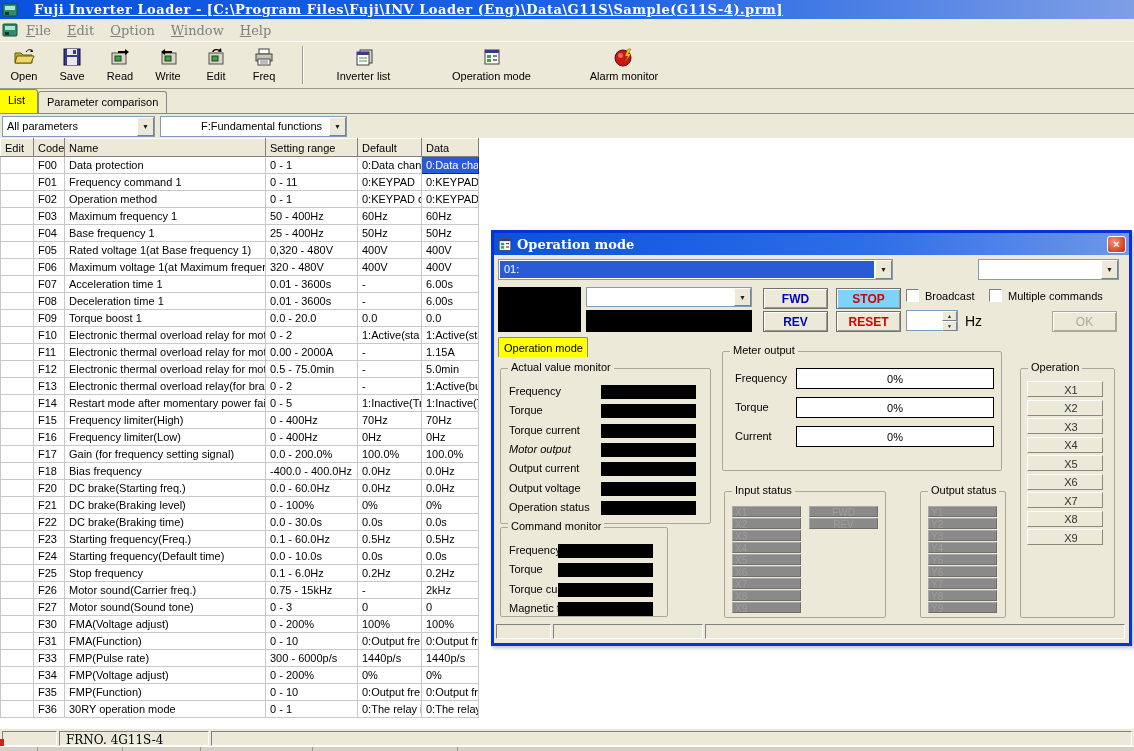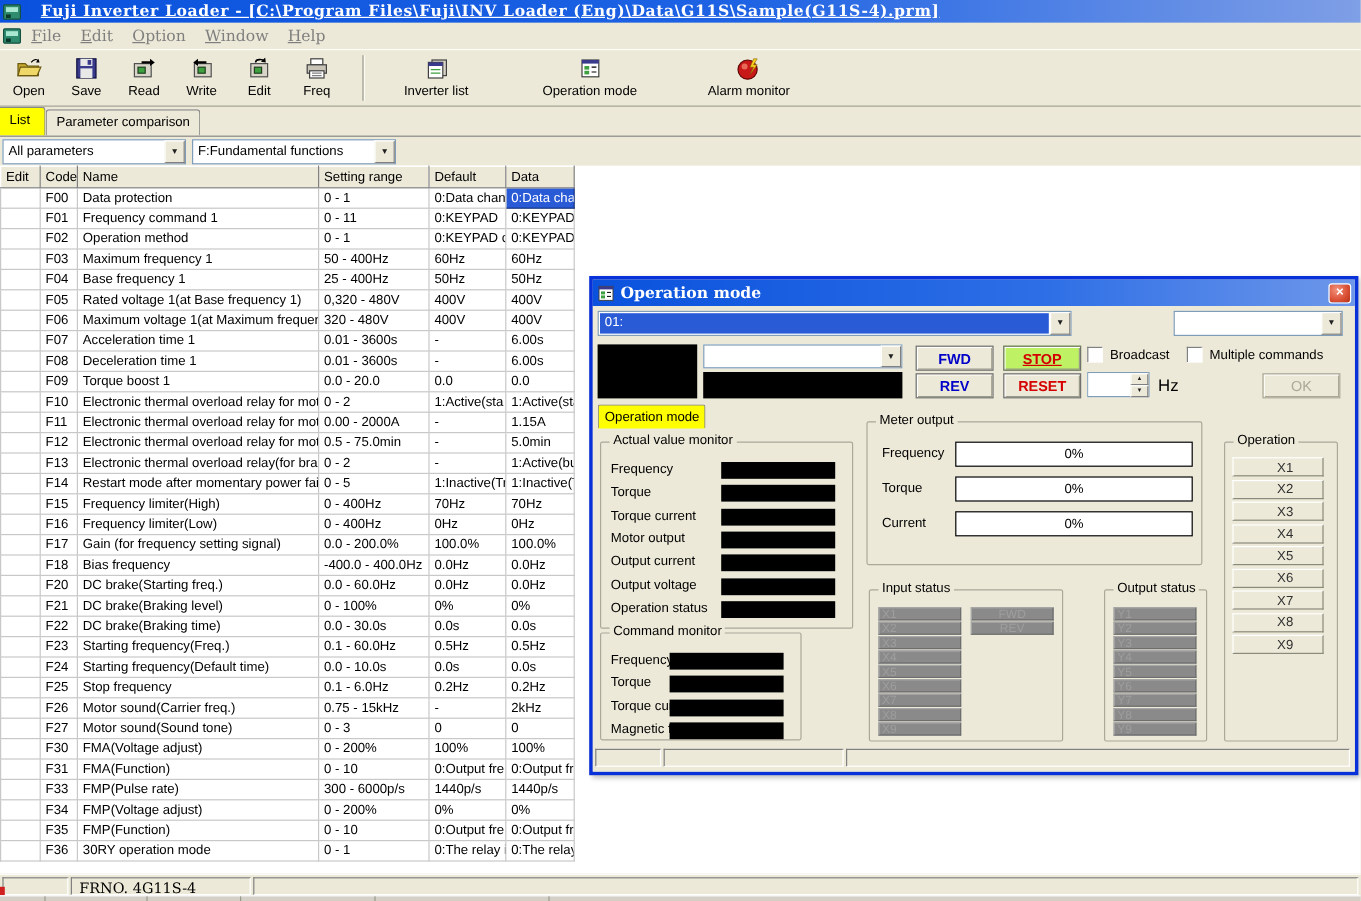--- a/index.html
+++ b/index.html
@@ -84,21 +84,21 @@
     background:radial-gradient(circle at 35% 30%, #F3927B, #DA4E33 60%, #B03318);
     color:#fff; font-size:11px; font-weight:bold; display:flex; align-items:center; justify-content:center; }
   .dlg-client { position:relative; width:635px; height:388px; background:#ECE9D8; }
 
   .black-box { background:#000; position:absolute; }
   .cmd-btn { position:absolute; width:65px; height:21px; background:#ECE9D8; border:1px solid #707070;
     box-shadow:inset 1px 1px 0 #fff, inset -1px -1px 0 #9a9a8a;
     font-weight:bold; font-size:12px; text-align:center; padding-top:3px; }
   .cmd-btn.blue { color:#0000C8; }
   .cmd-btn.red { color:#D40000; }
-  .cmd-btn.face-white { background:#bef264;text-decoration:underline; }
+  .cmd-btn.face-white { background:#7dd3fc; }
   .cmd-btn.disabled { color:#ACA899; font-weight:normal; box-shadow:inset 1px 1px 0 #fff, inset -1px -1px 0 #ACA899; border-color:#ACA899; }
 
   .checkbox { position:absolute; width:13px; height:13px; background:#fff; border:1px solid;
     border-color:#808080 #fff #fff #808080; }
   .chk-label { position:absolute; font-size:11px; white-space:nowrap; }
 
   .spin { position:absolute; width:52px; height:21px; background:#fff; border:1px solid #7F9DB9; display:flex; }
   .spin input { flex:1; border:none; outline:none; width:30px; font-size:11px; padding-left:3px; }
   .spin .spin-btns { width:15px; display:flex; flex-direction:column; }
   .spin .spin-btns div { flex:1; background:#ECE9D8; border:1px solid; border-color:#fff #808080 #808080 #fff;
@@ -268,21 +268,21 @@
   <div class="tabrow">
     <div class="tab active">List</div>
     <div class="tab">Parameter comparison</div>
   </div>
 
   <div class="filterrow">
     <div class="combo" style="width:153px; margin-left:2px;">
       <span class="combo-value">All parameters</span>
       <span class="combo-btn">▼</span>
     </div>
-    <div class="combo" style="width:170px; margin-left:5px;">
+    <div class="combo" style="width:187px; margin-left:5px;padding-left:36px;">
       <span class="combo-value">F:Fundamental functions</span>
       <span class="combo-btn">▼</span>
     </div>
   </div>
 
   <div class="client">
     <table class="params">
       <colgroup>
           <col class="c0">
           <col class="c1">
@@ -636,21 +636,21 @@
       <div class="cmd-btn disabled" style="left:558px; top:56px;">OK</div>
 
       <div class="dlg-tab">Operation mode</div>
 
       <div class="group" style="left:6px; top:113px; width:211px; height:156px;">
         <span class="group-label">Actual value monitor</span>
         <div id="actual-rows">
             <div class="mon-row" style="top: 16px;"><span class="mon-label">Frequency</span><div class="mon-box"></div></div>
             <div class="mon-row" style="top: 35.3px;"><span class="mon-label">Torque</span><div class="mon-box"></div></div>
             <div class="mon-row" style="top: 54.6px;"><span class="mon-label">Torque current</span><div class="mon-box"></div></div>
-            <div class="mon-row" style="top: 73.9px;"><span class="mon-label">Motor output</span><div class="mon-box"></div></div>
+            <div class="mon-row" style="top: 73.9px; font-style: italic;"><span class="mon-label">Motor output</span><div class="mon-box"></div></div>
             <div class="mon-row" style="top: 93.2px;"><span class="mon-label">Output current</span><div class="mon-box"></div></div>
             <div class="mon-row" style="top: 112.5px;"><span class="mon-label">Output voltage</span><div class="mon-box"></div></div>
             <div class="mon-row" style="top: 131.8px;"><span class="mon-label">Operation status</span><div class="mon-box"></div></div>
           </div>
       </div>
 
       <div class="group" style="left:6px; top:272px; width:168px; height:90px;">
         <span class="group-label">Command monitor</span>
         <div id="command-rows">
             <div class="mon-row" style="top: 16px;"><span class="mon-label">Frequency</span><div class="mon-box"></div></div>

